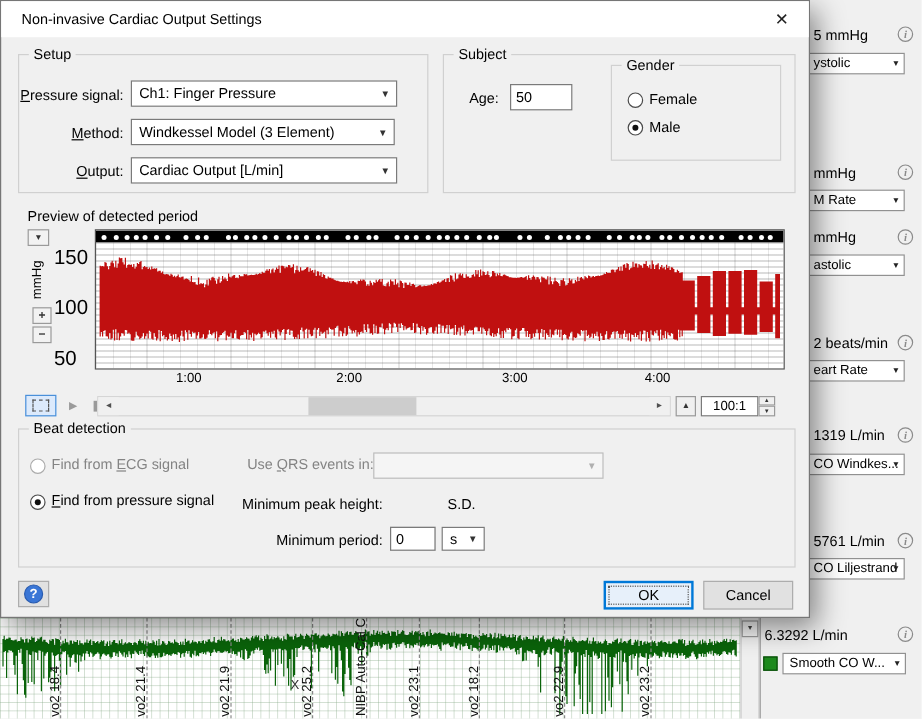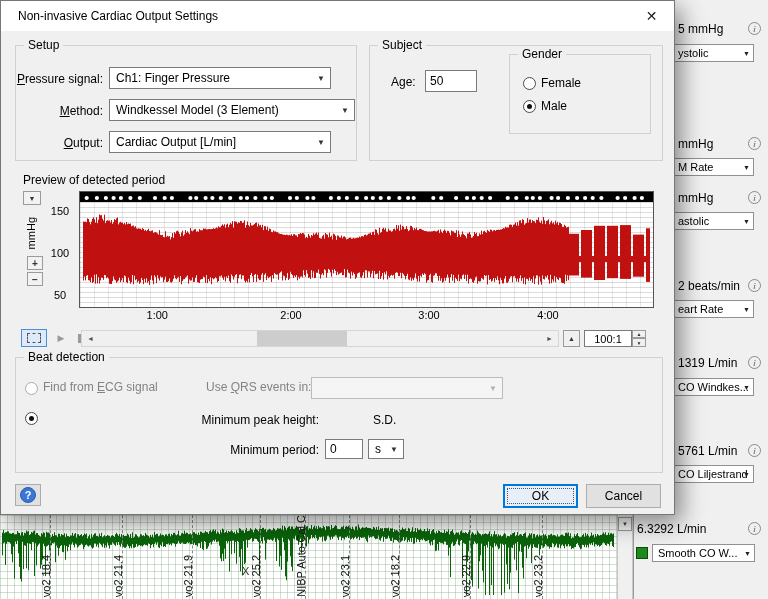--- a/index.html
+++ b/index.html
@@ -73,21 +73,21 @@
     color:#fff;font-size:11px;font-weight:bold;display:flex;align-items:center;justify-content:center;box-sizing:border-box;}
 
   
   .preview-plot{position:absolute;left:78px;top:190px;width:573px;height:115px;background:#fff;
     border:1px solid #555;overflow:hidden;}
   .beat-bar{position:absolute;left:0;top:0;width:573px;height:10px;background:#000;}
   .plot-grid{position:absolute;left:0;top:10px;width:573px;height:105px;
     background-image:
       repeating-linear-gradient(to bottom, rgba(60,60,60,.18) 0 1px, transparent 1px 5px),
       repeating-linear-gradient(to right, rgba(60,60,60,.12) 0 1px, transparent 1px 14px);}
-  .ytick{position:absolute;width:30px;text-align:center;font-size:11px;}
+  .ytick{position:absolute;width:30px;text-align:left;font-size:17px;}
   .xtick{position:absolute;top:308px;width:40px;text-align:center;font-size:11px;}
   .vlabel{position:absolute;writing-mode:vertical-rl;transform:rotate(180deg);font-size:11px;}
 
   .mini{position:absolute;background:#f2f2f2;border:1px solid #9a9a9a;display:flex;align-items:center;
     justify-content:center;font-size:7px;color:#333;padding:0;box-sizing:border-box;font-family:inherit;}
   .mini.bold{font-size:10px;font-weight:bold;}
 
   .toolbtn{position:absolute;top:328px;height:18px;background:transparent;border:1px solid transparent;
     display:flex;align-items:center;justify-content:center;padding:0;box-sizing:border-box;}
   .toolbtn.active{border:1px solid #4a90d9;background:#dceafc;}
@@ -214,21 +214,21 @@
 
     <div class="group" style="left:14px;top:44px;width:340px;height:114px;">
       <span class="legend">Setup</span>
     </div>
     <span class="lbl right" style="left:14px;top:71px;width:88px;"><span></span><span class="u">P</span><span>ressure signal:</span></span>
     <div class="combo" style="left:108px;top:66px;width:222px;">
       <span>Ch1: Finger Pressure</span>
       <span class="arr">▼</span>
     </div>
     <span class="lbl right" style="left:14px;top:103px;width:88px;"><span></span><span class="u">M</span><span>ethod:</span></span>
-    <div class="combo" style="left:108px;top:98px;width:246px;">
+    <div class="combo" style="left:108px;top:98px;width:220px;">
       <span>Windkessel Model (3 Element)</span>
       <span class="arr">▼</span>
     </div>
     <span class="lbl right" style="left:14px;top:135px;width:88px;"><span></span><span class="u">O</span><span>utput:</span></span>
     <div class="combo" style="left:108px;top:130px;width:222px;">
       <span>Cardiac Output [L/min]</span>
       <span class="arr">▼</span>
     </div>
 
     <div class="group" style="left:368px;top:44px;width:292px;height:114px;">
@@ -372,20 +372,21 @@
       <span class="legend">Beat detection</span>
     </div>
     <span class="radio disr" style="left:24px;top:381px;"></span>
     <span class="lbl dis" style="left:42px;top:379px;"><span>Find from </span><span class="u">E</span><span>CG signal</span></span>
     <span class="lbl dis" style="left:205px;top:379px;"><span>Use </span><span class="u">Q</span><span>RS events in:</span></span>
     <div class="combo dis2" style="left:310px;top:376px;width:192px;">
       <span class="arr">▼</span>
     </div>
 
     <span class="radio checked" style="left:24px;top:411px;"></span>
+    <span class="lbl" style="left:42px;top:409px;"><span></span><span class="u">F</span><span>ind from pressure signal</span></span>
 
     <span class="lbl right" style="left:170px;top:412px;width:148px;">Minimum peak height:</span>
     <input class="tin" style="left: 324px; top: 408px; width: 38px; height: 20px; margin-top: 30px;" value="1.5">
     <span class="lbl" style="left:372px;top:412px;">S.D.</span>
 
     <span class="lbl right" style="left:170px;top:442px;width:148px;">Minimum period:</span>
     <input class="tin" style="left: 324px; top: 438px; width: 38px; height: 20px;" value="0">
     <div class="combo" style="left:367px;top:438px;width:36px;height:20px;">
       <span>s</span>
       <span class="arr">▼</span>

